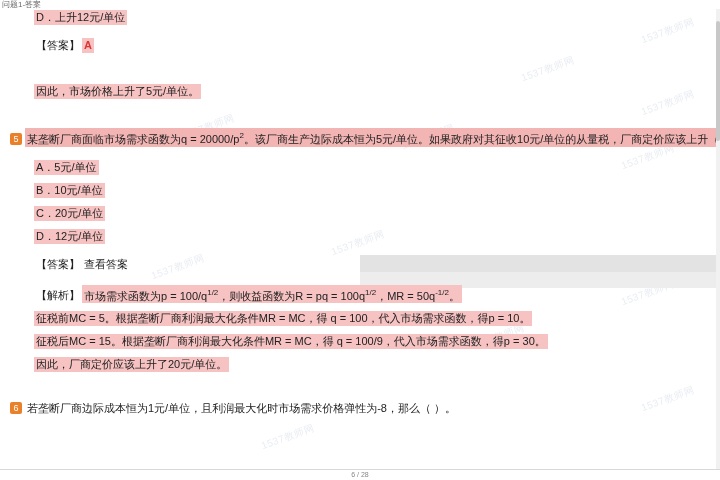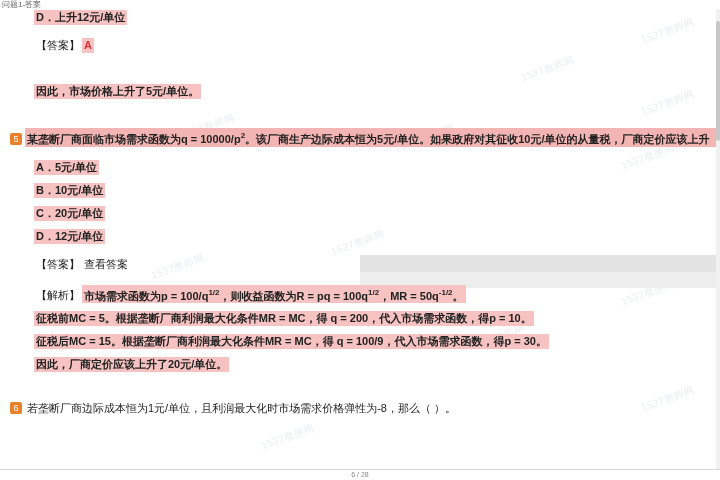--- a/index.html
+++ b/index.html
@@ -55,21 +55,20 @@
     position: relative;
     padding: 1px 0 1px 34px;
     line-height: 14px;
     white-space: nowrap;
   }
   .hl {
     background: #f6c2c2;
     display: inline-block;
     padding: 1px 2px;
     line-height: 13px;
-    font-weight: bold;
   }
   .hl-strong {
     background: #f3b4b4;
   }
   .plain {
     display: inline-block;
     padding: 1px 2px;
     line-height: 13px;
   }
   .ans-red {
@@ -186,21 +185,21 @@
     <div class="spacer-sm"></div>
     <div class="spacer-sm"></div>
     <div class="line">
       <span class="hl">因此，市场价格上升了5元/单位。</span>
     </div>
 
     <div class="spacer-lg"></div>
     <div class="spacer-md"></div>
 
     <div class="line" style="padding-left:10px;">
-      <span class="qnum">5</span><span class="hl hl-strong"><span>某垄断厂商面临市场需求函数为q = 10000/p</span><span class="sup">2</span><span>。该厂商生产边际成本恒为5元/单位。如果政府对其征收10元/单位的从量税，厂商定价应该上升（      ）。</span></span>
+      <span class="qnum">5</span><span class="hl hl-strong"><span>某垄断厂商面临市场需求函数为q = 20000/p</span><span class="sup">2</span><span>。该厂商生产边际成本恒为5元/单位。如果政府对其征收10元/单位的从量税，厂商定价应该上升（      ）。</span></span>
     </div>
 
     <div class="spacer-md"></div>
 
     <div class="line">
       <span class="hl">A．5元/单位</span>
     </div>
     <div class="spacer-sm"></div>
     <div class="line">
       <span class="hl">B．10元/单位</span>
@@ -220,21 +219,21 @@
       <span class="plain">【答案】</span><span class="plain">查看答案</span>
     </div>
 
     <div class="spacer-md"></div>
 
     <div class="line">
       <span class="plain">【解析】</span><span class="hl"><span>市场需求函数为p = 100/q</span><span class="sup">1/2</span><span>，则收益函数为R = pq = 100q</span><span class="sup">1/2</span><span>，MR = 50q</span><span class="sup">-1/2</span><span>。</span></span>
     </div>
     <div class="spacer-sm"></div>
     <div class="line">
-      <span class="hl">征税前MC = 5。根据垄断厂商利润最大化条件MR = MC，得 q = 200，代入市场需求函数，得p = 10。</span>
+      <span class="hl">征税前MC = 5。根据垄断厂商利润最大化条件MR = MC，得 q = 100，代入市场需求函数，得p = 10。</span>
     </div>
     <div class="spacer-sm"></div>
     <div class="line">
       <span class="hl">征税后MC = 15。根据垄断厂商利润最大化条件MR = MC，得 q = 100/9，代入市场需求函数，得p = 30。</span>
     </div>
     <div class="spacer-sm"></div>
     <div class="line">
       <span class="hl">因此，厂商定价应该上升了20元/单位。</span>
     </div>
 

